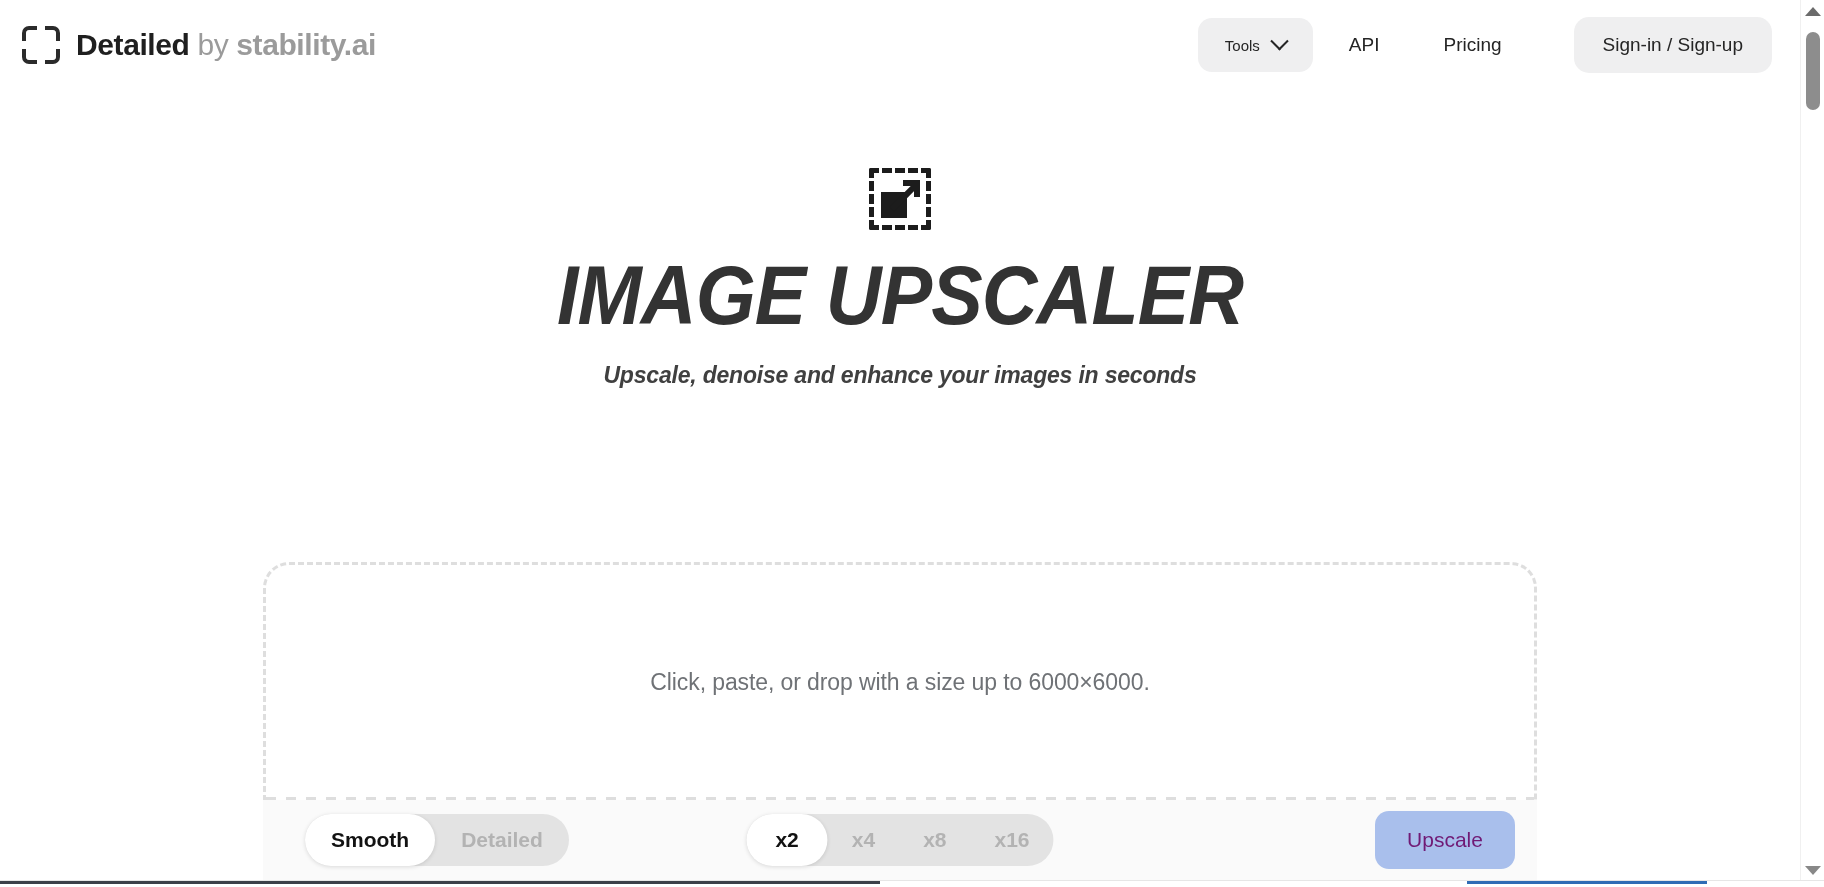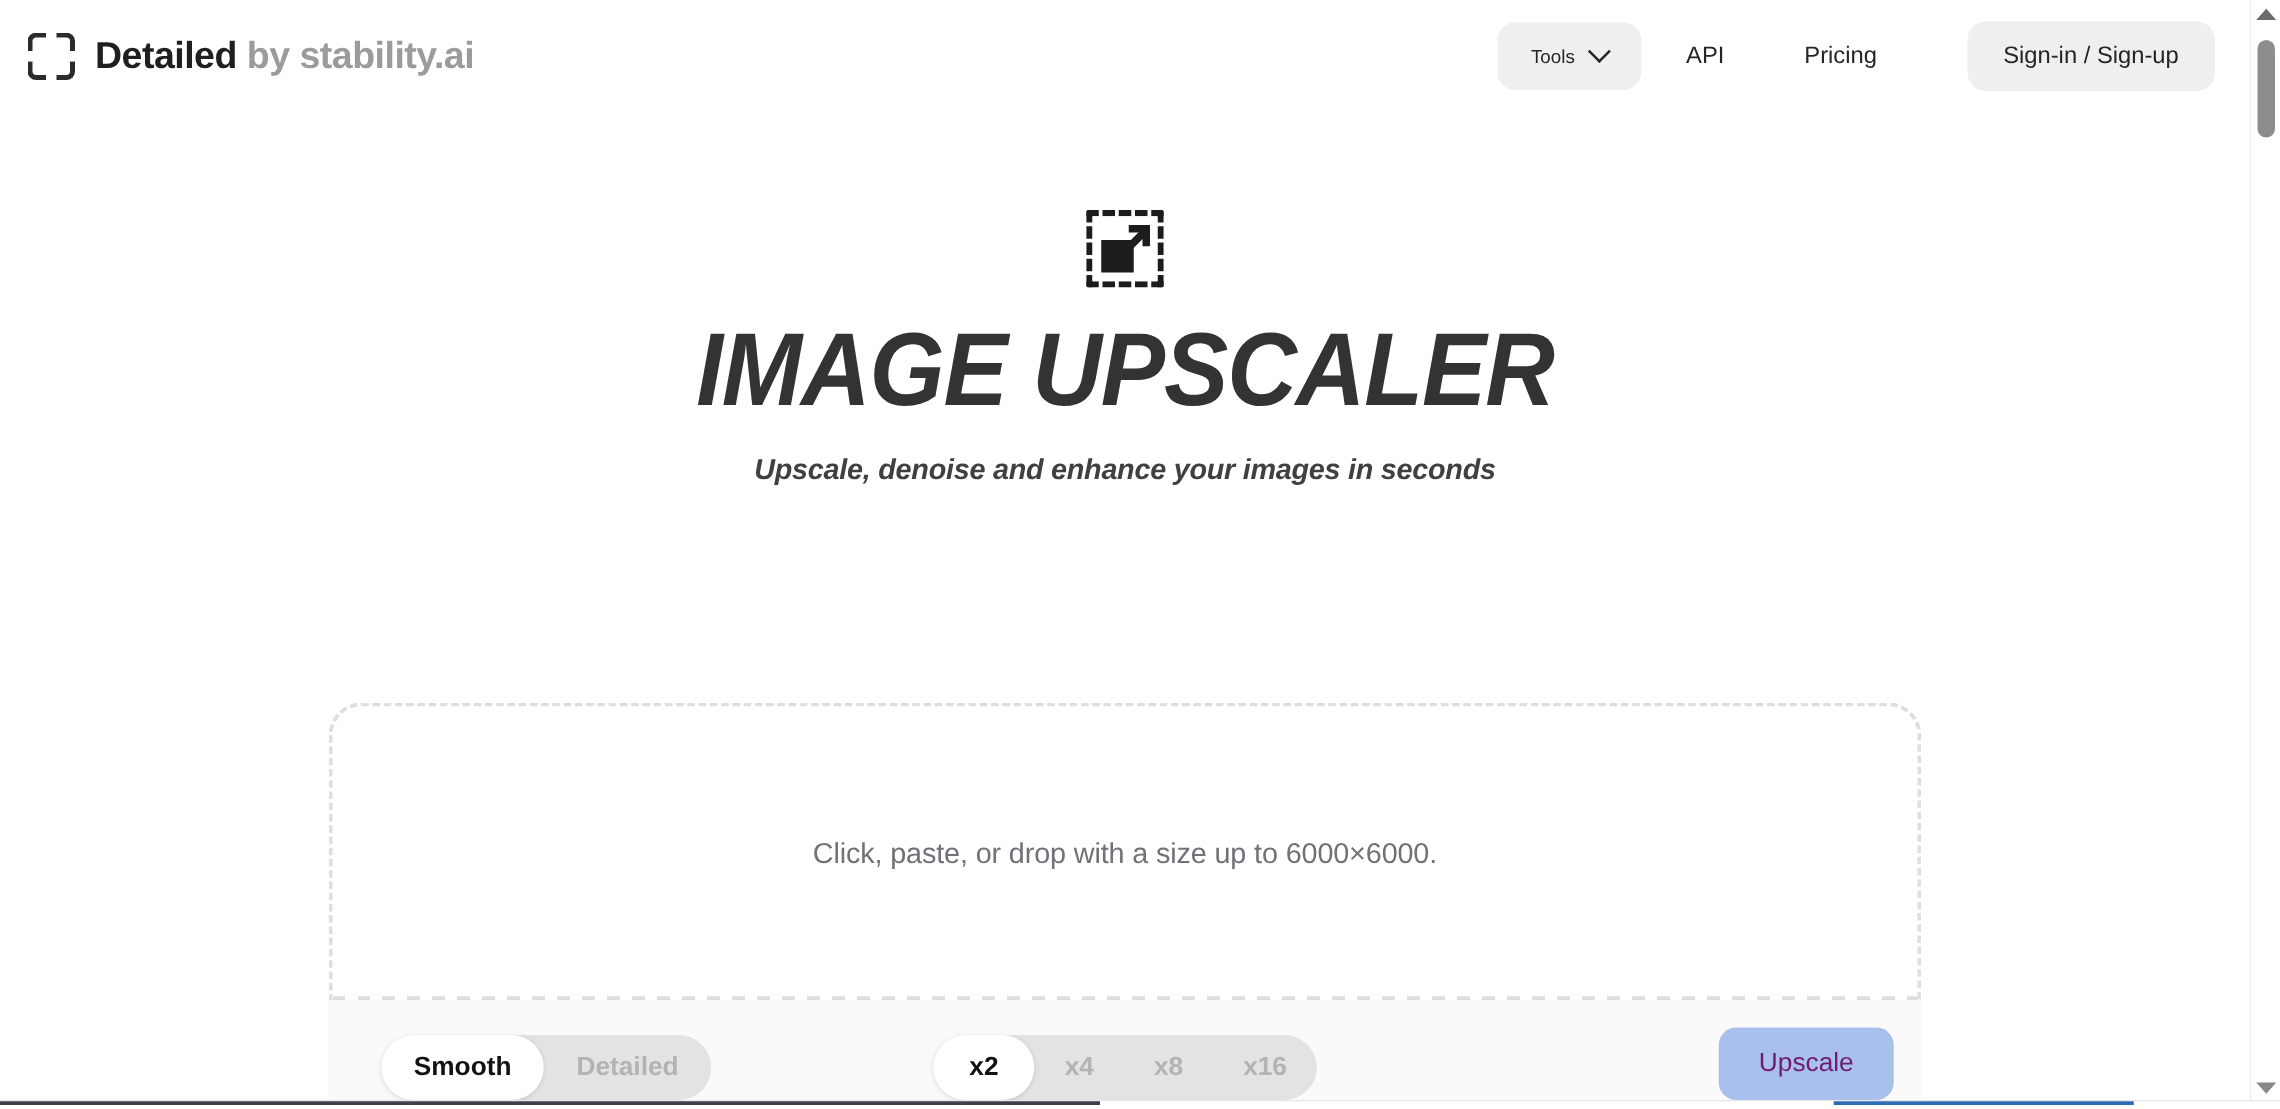--- a/index.html
+++ b/index.html
@@ -71,21 +71,21 @@
   .brand-mark .c-br { right: 0; bottom: 0; border-left: none; border-top: none;
       border-bottom-right-radius: 7px; }
 
   .brand-text {
     font-size: 30px;
     letter-spacing: -0.4px;
     line-height: 1;
     white-space: nowrap;
   }
   .brand-name { font-weight: 700; color: #1f1f1f; }
-  .brand-by   { font-weight: 700; color: #9b9b9b; }
+  .brand-by   { font-weight: 400; color: #9b9b9b; }
   .brand-stab { font-weight: 600; color: #9b9b9b; }
 
   .nav {
     margin-left: auto;
     display: flex;
     align-items: center;
     gap: 8px;
   }
   .nav-pill {
     display: flex;
@@ -244,21 +244,21 @@
     background-image: repeating-linear-gradient(
       to right, #dedede 0 10px, rgba(0,0,0,0) 10px 20px);
   }
 
   .toolbar {
     position: relative;
     width: 100%;
     height: 80px;
     background: #fafafa;
     display: flex;
-    align-items: flex-end;
+    align-items: center;
     padding: 0 22px;
   }
 
   .segmented {
     display: flex;
     align-items: center;
     background: #e3e3e3;
     border-radius: 999px;
     height: 52px;
     padding: 0;

